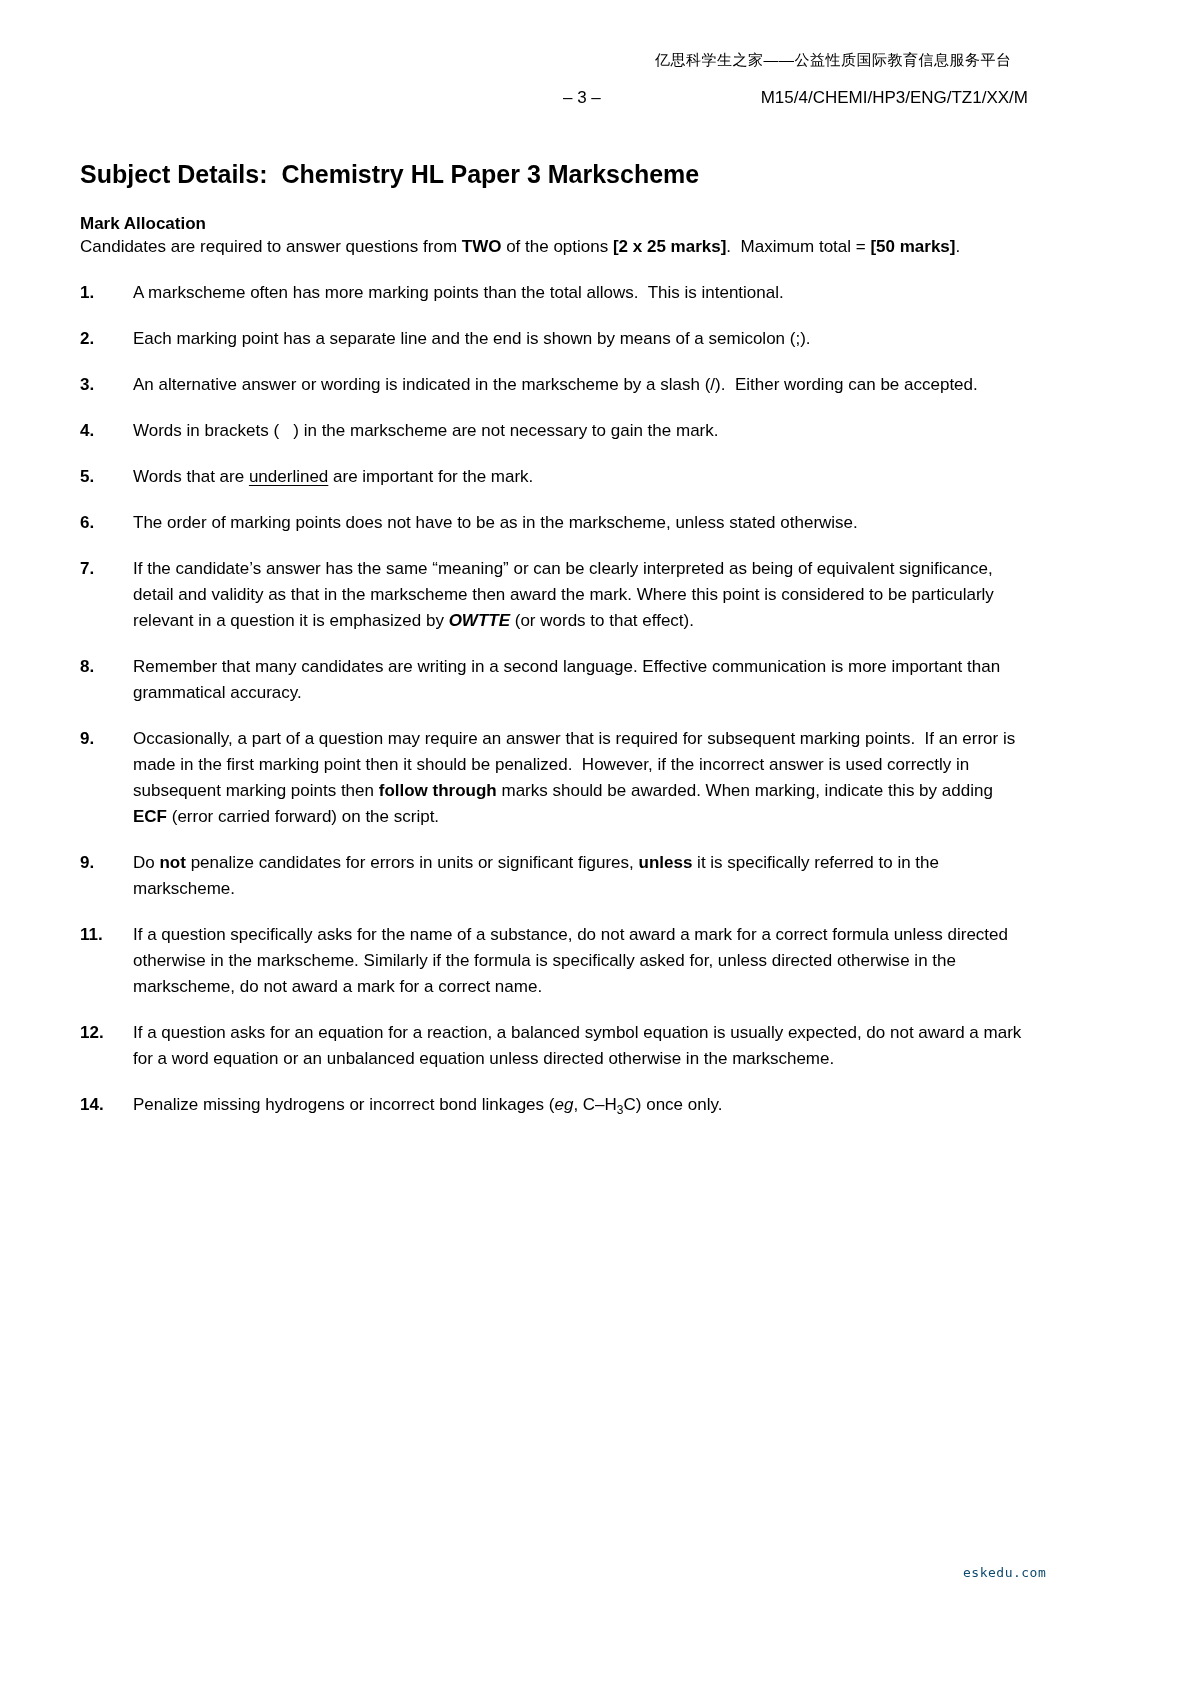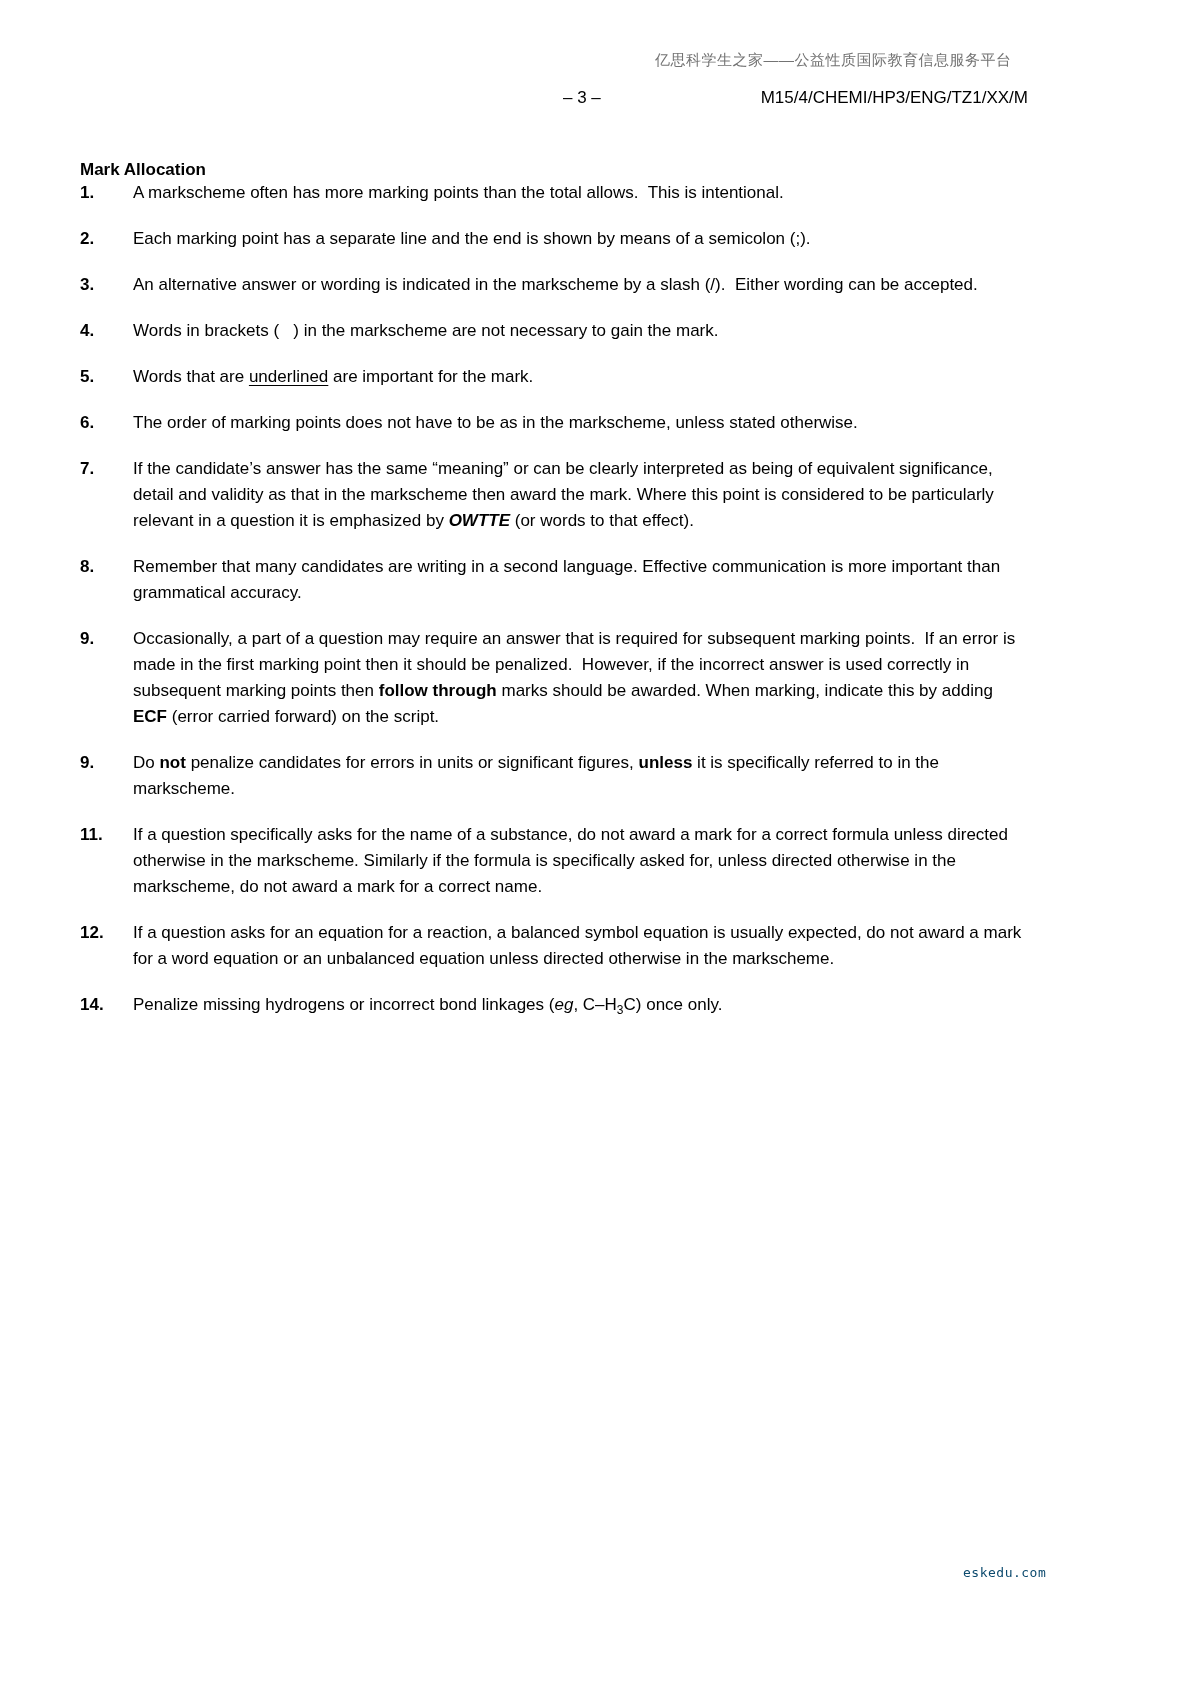--- a/index.html
+++ b/index.html
@@ -12,21 +12,21 @@
     background: #ffffff;
     font-family: "Liberation Sans", sans-serif;
     color: #000000;
     overflow: hidden;
   }
   .watermark {
     position: absolute;
     top: 51px;
     left: 655px;
     font-size: 15px;
-    color: #737373;
+    color: #000000;
     letter-spacing: 0.5px;
     white-space: nowrap;
   }
   .page-num {
     position: absolute;
     top: 88px;
     left: 563px;
     font-size: 17px;
   }
   .doc-code {
@@ -91,23 +91,25 @@
 
 <div class="page">
 
   <div class="watermark">亿思科学生之家——公益性质国际教育信息服务平台</div>
 
   <span class="page-num">– 3 –</span>
   <span class="doc-code">M15/4/CHEMI/HP3/ENG/TZ1/XX/M</span>
 
   <div class="content">
 
+    <div class="title">Subject Details:  Chemistry HL Paper 3 Markscheme</div>
 
     <div class="section-heading">Mark Allocation</div>
 
+    <p class="intro"><span>Candidates are required to answer questions from </span><span style="font-weight: bold;">TWO</span><span> of the options </span><span style="font-weight: bold;">[2 x 25 marks]</span><span>.  Maximum total = </span><span style="font-weight: bold;">[50 marks]</span><span>.</span></p>
 
     <div class="item">
       <span class="num">1.</span>
       <div class="text"><span>A markscheme often has more marking points than the total allows.  This is intentional.</span></div>
     </div>
 
     <div class="item">
       <span class="num">2.</span>
       <div class="text"><span>Each marking point has a separate line and the end is shown by means of a semicolon (;).</span></div>
     </div>

